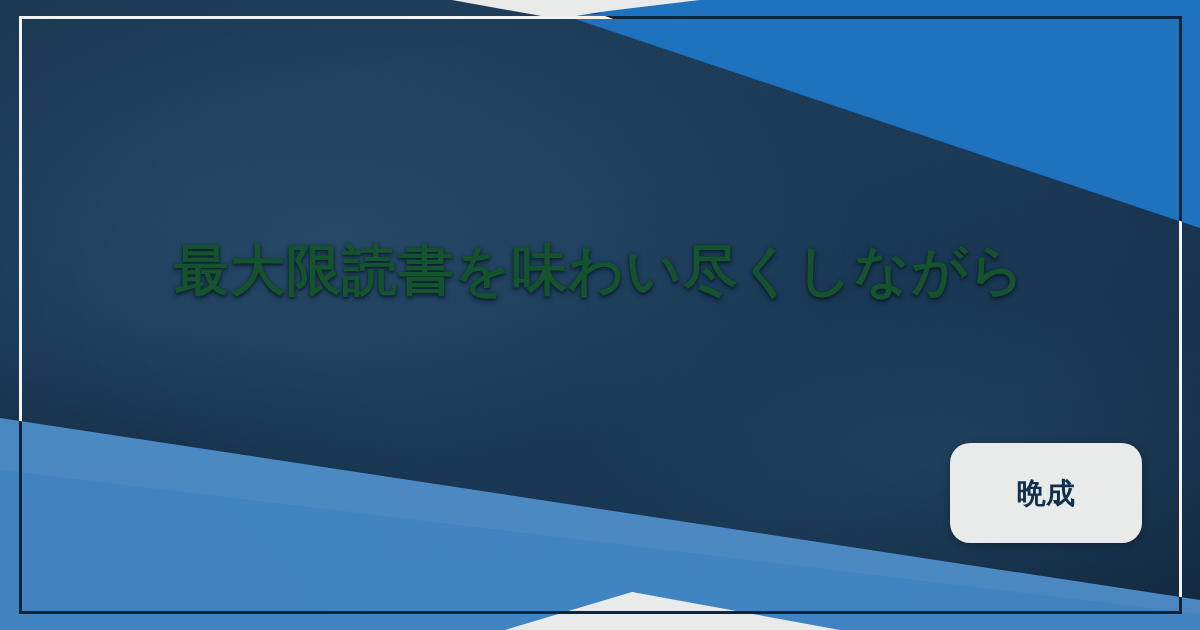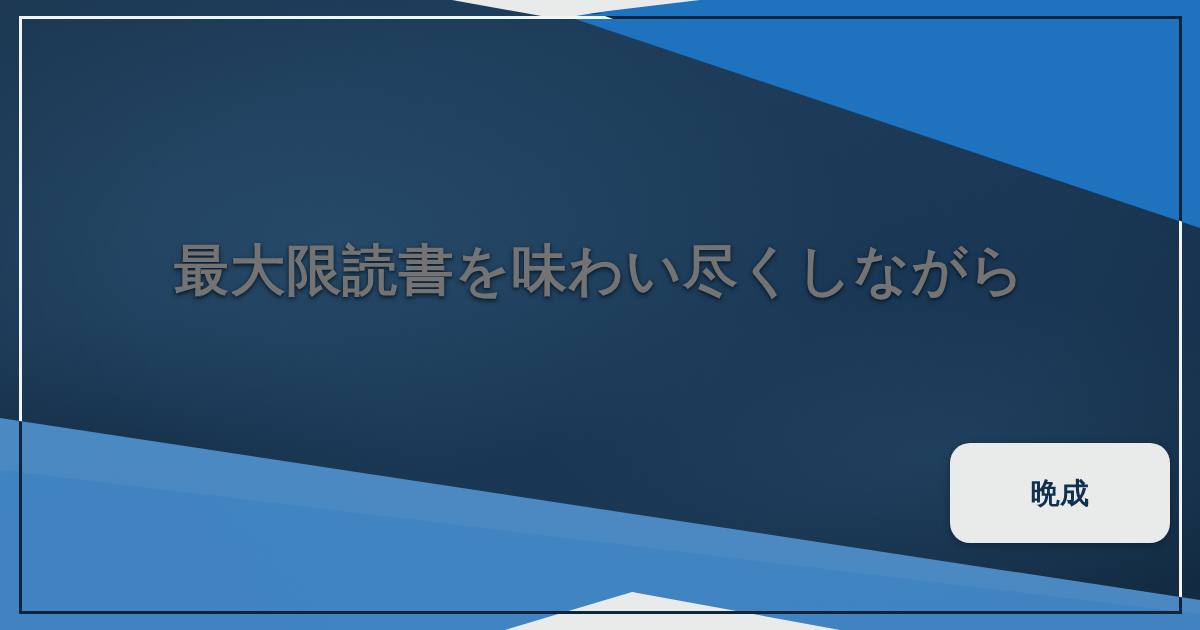--- a/index.html
+++ b/index.html
@@ -62,37 +62,37 @@
     left: 0;
     right: 0;
     top: 232px;
     text-align: center;
     padding: 0 90px;
     box-sizing: border-box;
   }
 
   .title-line {
     display: block;
-    color: #737373;
+    color: #14532d;
     font-size: 55px;
     font-weight: 700;
     line-height: 76px;
     letter-spacing: 0.02em;
     text-shadow:
       0 2px 5px rgba(6,20,34,0.75),
       0 1px 2px rgba(6,20,34,0.55);
     white-space: nowrap;
   }
 
   
   .badge {
     position: absolute;
     left: 950px;
     top: 443px;
-    width: 220px;
+    width: 192px;
     height: 100px;
     background: #E9EAEA;
     border-radius: 20px;
     box-shadow: 0 2px 7px rgba(4,16,28,0.38);
     display: flex;
     flex-direction: row;
     align-items: center;
     justify-content: center;
     box-sizing: border-box;
   }

